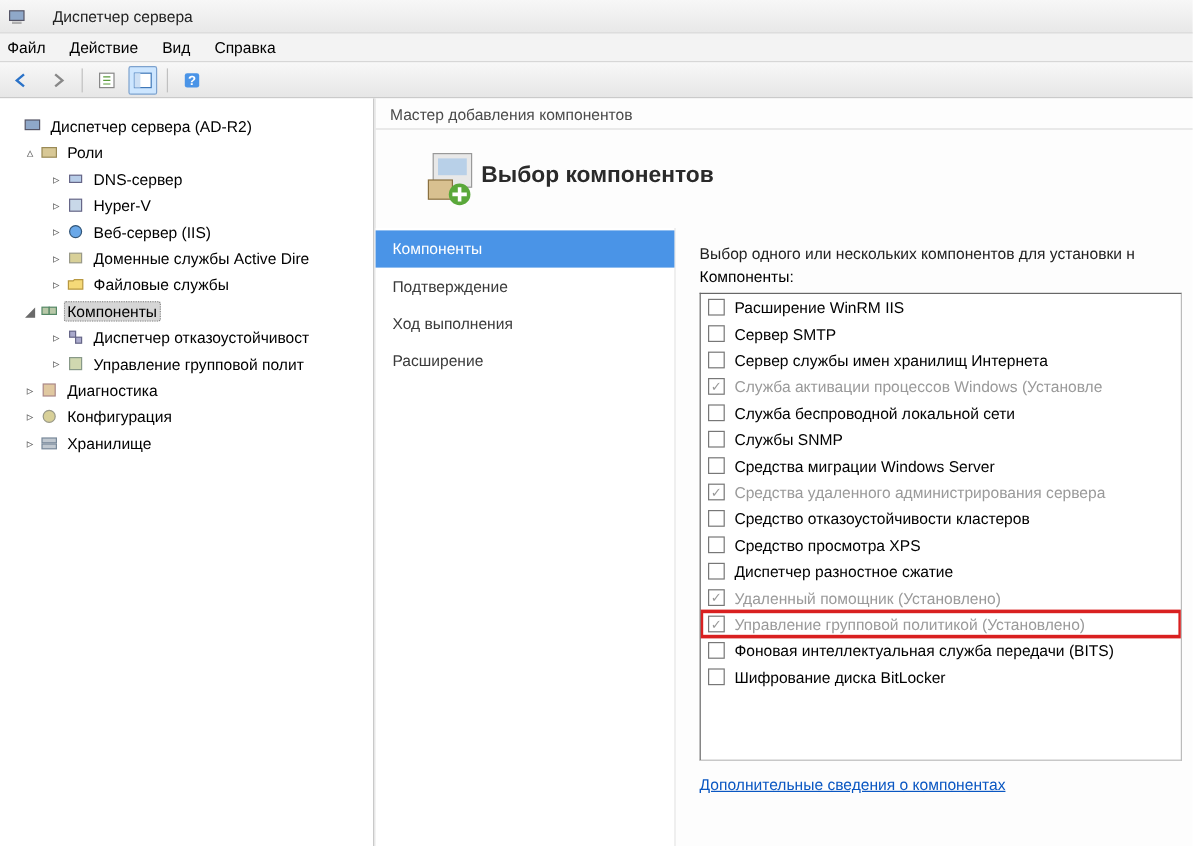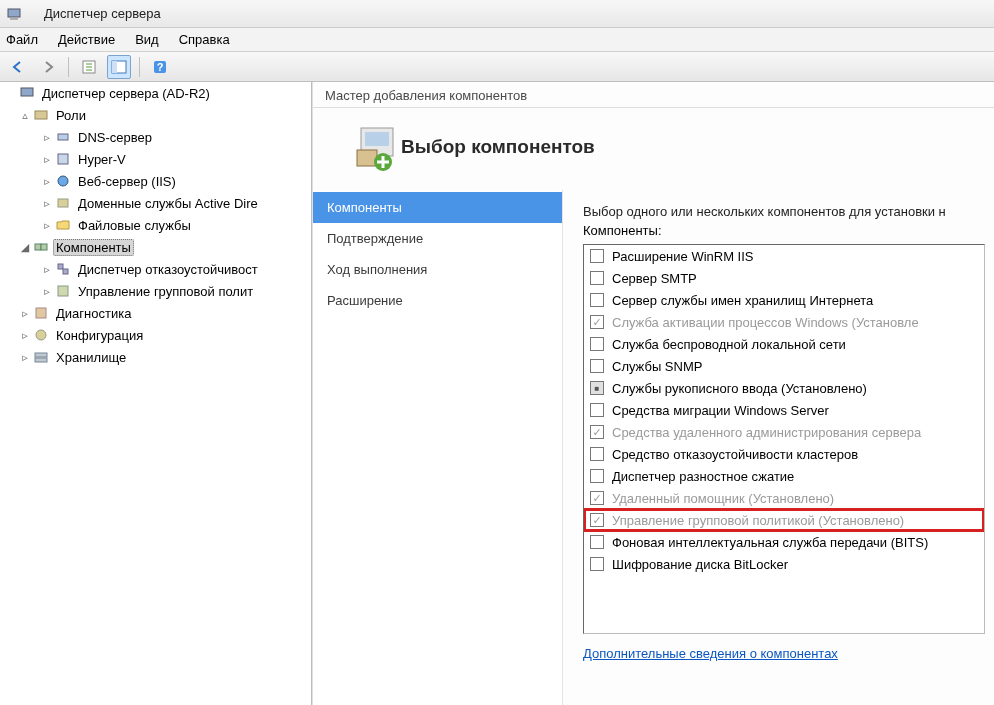--- a/index.html
+++ b/index.html
@@ -17,21 +17,21 @@
 
 .toolbar { height: 30px; background: linear-gradient(#f8f8f8,#e6e6e6); border-bottom: 1px solid #bfbfbf; display: flex; align-items: center; padding: 0 6px; gap: 6px; }
 .tool-btn { width: 24px; height: 24px; display: inline-flex; align-items: center; justify-content: center; border: 1px solid transparent; border-radius: 2px;}
 .tool-sep { width: 1px; height: 20px; background: #c0c0c0; margin: 0 2px;}
 .tool-btn.active { border: 1px solid #7da2ce; background: #cde6ff;}
 
 
 .main { display: flex; height: calc(705px - 28px - 24px - 30px); }
 
 
-.tree-panel { width: 312px; background: #fff; border-right: 1px solid #bcbcbc; overflow: hidden; padding-top: 0; }
+.tree-panel { width: 312px; background: #fff; border-right: 1px solid #bcbcbc; overflow: hidden; padding-top: 12px; }
 .tree { font-size: 13px; }
 .tree-item { display: flex; align-items: center; height: 22px; padding-left: 4px; white-space: nowrap;}
 .tree-item .exp { width: 14px; display: inline-flex; justify-content: center; color: #6a6a6a; font-size: 11px; cursor: default;}
 .tree-item .icon { width: 18px; height: 16px; display: inline-flex; align-items: center; justify-content: center; margin-right: 3px;}
 .tree-item .label { padding: 1px 3px; border-radius: 2px;}
 .tree-item .label.sel { background: #d6d6d6; border: 1px dotted #777; padding: 0 2px;}
 .ind1 { padding-left: 18px; }
 .ind2 { padding-left: 40px; }
 
 
@@ -288,37 +288,37 @@
             </div>
             <div class="feat">
               <span class="cb"></span>
               <span class="txt">Служба беспроводной локальной сети</span>
             </div>
             <div class="feat">
               <span class="cb"></span>
               <span class="txt">Службы SNMP</span>
             </div>
             <div class="feat">
-              <span class="cb partial"></span>
-              <span class="txt">Службы рукописного ввода (Установлено)</span>
-            </div>
-            <div class="feat">
               <span class="cb"></span>
               <span class="txt">Средства миграции Windows Server</span>
             </div>
             <div class="feat disabled">
               <span class="cb checked-grey"></span>
               <span class="txt">Средства удаленного администрирования сервера</span>
             </div>
             <div class="feat">
               <span class="cb"></span>
               <span class="txt">Средство отказоустойчивости кластеров</span>
             </div>
             <div class="feat">
               <span class="cb"></span>
+              <span class="txt">Средство просмотра XPS</span>
+            </div>
+            <div class="feat">
+              <span class="cb"></span>
               <span class="txt">Диспетчер разностное сжатие</span>
             </div>
             <div class="feat disabled">
               <span class="cb checked-grey"></span>
               <span class="txt">Удаленный помощник (Установлено)</span>
             </div>
             <div class="feat disabled highlight">
               <span class="cb checked-grey"></span>
               <span class="txt">Управление групповой политикой (Установлено)</span>
             </div>

